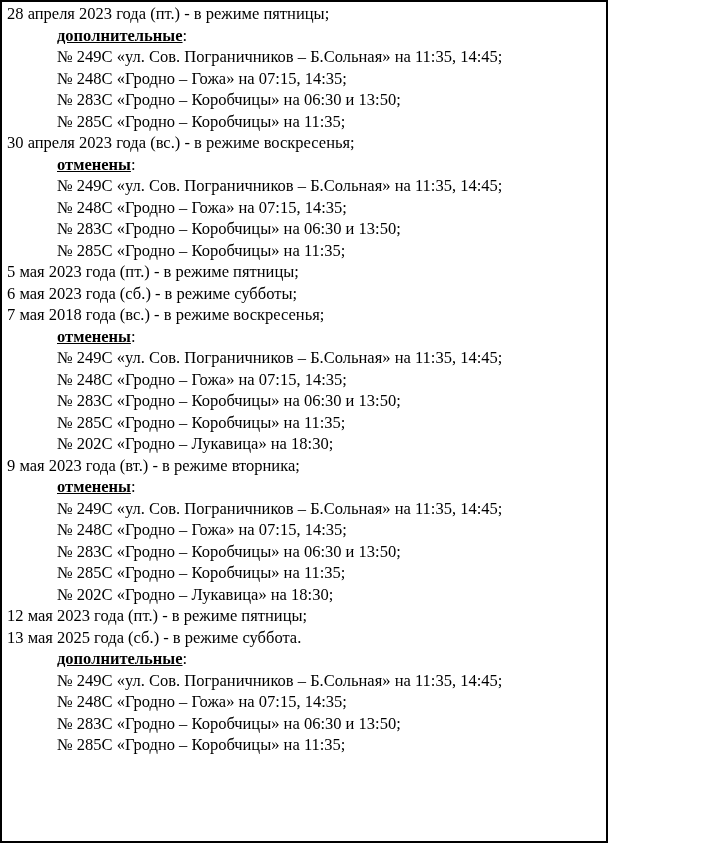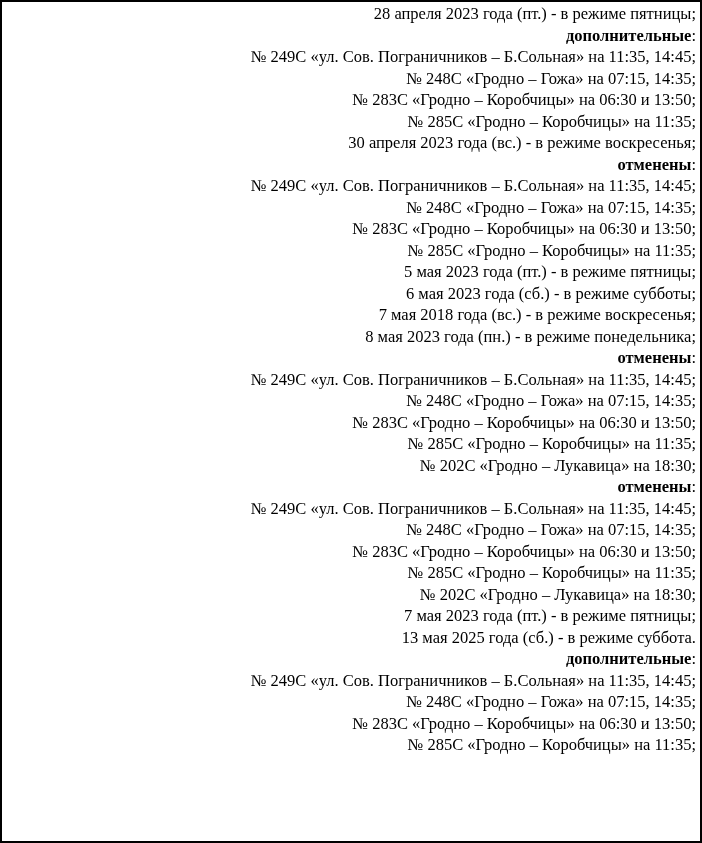--- a/index.html
+++ b/index.html
@@ -2,41 +2,41 @@
 <html lang="ru"><head>
 <meta charset="utf-8">
 <style>
   html, body {
     margin: 0;
     padding: 0;
     background: #ffffff;
   }
   .page {
     box-sizing: border-box;
-    width: 702px;
+    width: 608px;
     height: 843px;
     border: 2px solid #000000;
     background: #ffffff;
     overflow: hidden;
     font-family: "Liberation Serif", "DejaVu Serif", serif;
     font-size: 16.5px;
     line-height: 21.5px;
     color: #000000;
     padding: 1px 4px 0 5px;
-    text-align: right;
   }
   .line {
     white-space: nowrap;
     height: 21.5px;
   }
   .line.route, .line.label {
     padding-left: 50px;
   }
   .line.label .bold-word {
     font-weight: bold;
+    text-decoration: underline;
   }
 </style>
 </head>
 <body>
 
 <div class="page">
   <div>
       <div class="line date">28 апреля 2023 года (пт.) - в режиме пятницы;</div>
       <div class="line label"><span class="bold-word">дополнительные</span><span>:</span></div>
       <div class="line route">№ 249С «ул. Сов. Пограничников – Б.Сольная» на 11:35, 14:45;</div>
@@ -45,34 +45,34 @@
       <div class="line route">№ 285С «Гродно – Коробчицы» на 11:35;</div>
       <div class="line date">30 апреля 2023 года (вс.) - в режиме воскресенья;</div>
       <div class="line label"><span class="bold-word">отменены</span><span>:</span></div>
       <div class="line route">№ 249С «ул. Сов. Пограничников – Б.Сольная» на 11:35, 14:45;</div>
       <div class="line route">№ 248С «Гродно – Гожа» на 07:15, 14:35;</div>
       <div class="line route">№ 283С «Гродно – Коробчицы» на 06:30 и 13:50;</div>
       <div class="line route">№ 285С «Гродно – Коробчицы» на 11:35;</div>
       <div class="line date">5 мая 2023 года (пт.) - в режиме пятницы;</div>
       <div class="line date">6 мая 2023 года (сб.) - в режиме субботы;</div>
       <div class="line date">7 мая 2018 года (вс.) - в режиме воскресенья;</div>
-      <div class="line date">8 мая 2023 года (пн.) - в режиме понедельника;</div>
       <div class="line label"><span class="bold-word">отменены</span><span>:</span></div>
       <div class="line route">№ 249С «ул. Сов. Пограничников – Б.Сольная» на 11:35, 14:45;</div>
       <div class="line route">№ 248С «Гродно – Гожа» на 07:15, 14:35;</div>
       <div class="line route">№ 283С «Гродно – Коробчицы» на 06:30 и 13:50;</div>
       <div class="line route">№ 285С «Гродно – Коробчицы» на 11:35;</div>
       <div class="line route">№ 202С «Гродно – Лукавица» на 18:30;</div>
+      <div class="line date">9 мая 2023 года (вт.) - в режиме вторника;</div>
       <div class="line label"><span class="bold-word">отменены</span><span>:</span></div>
       <div class="line route">№ 249С «ул. Сов. Пограничников – Б.Сольная» на 11:35, 14:45;</div>
       <div class="line route">№ 248С «Гродно – Гожа» на 07:15, 14:35;</div>
       <div class="line route">№ 283С «Гродно – Коробчицы» на 06:30 и 13:50;</div>
       <div class="line route">№ 285С «Гродно – Коробчицы» на 11:35;</div>
       <div class="line route">№ 202С «Гродно – Лукавица» на 18:30;</div>
-      <div class="line date">7 мая 2023 года (пт.) - в режиме пятницы;</div>
+      <div class="line date">12 мая 2023 года (пт.) - в режиме пятницы;</div>
       <div class="line date">13 мая 2025 года (сб.) - в режиме суббота.</div>
       <div class="line label"><span class="bold-word">дополнительные</span><span>:</span></div>
       <div class="line route">№ 249С «ул. Сов. Пограничников – Б.Сольная» на 11:35, 14:45;</div>
       <div class="line route">№ 248С «Гродно – Гожа» на 07:15, 14:35;</div>
       <div class="line route">№ 283С «Гродно – Коробчицы» на 06:30 и 13:50;</div>
       <div class="line route">№ 285С «Гродно – Коробчицы» на 11:35;</div>
     </div>
 </div>
 
 </body></html>

